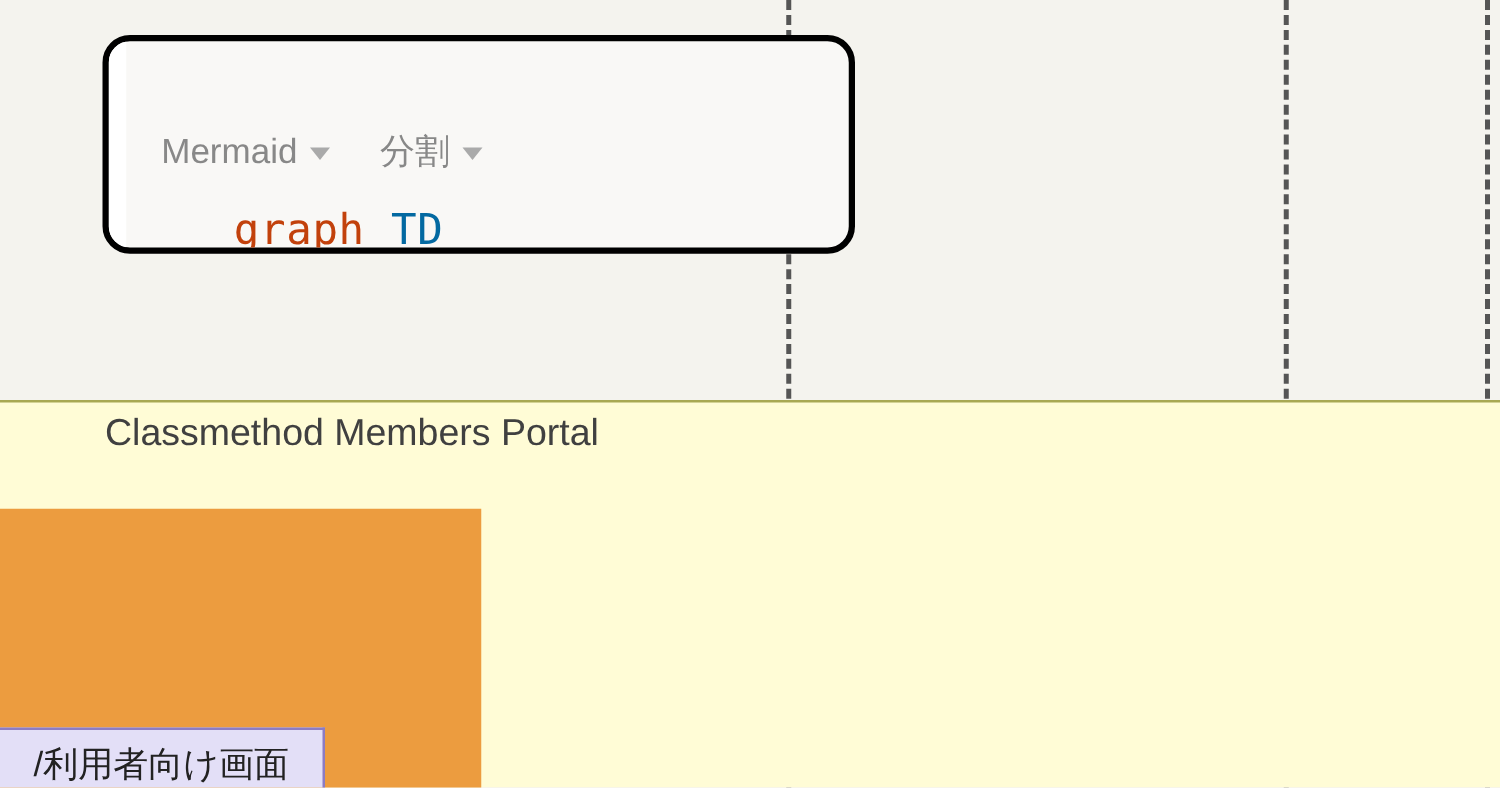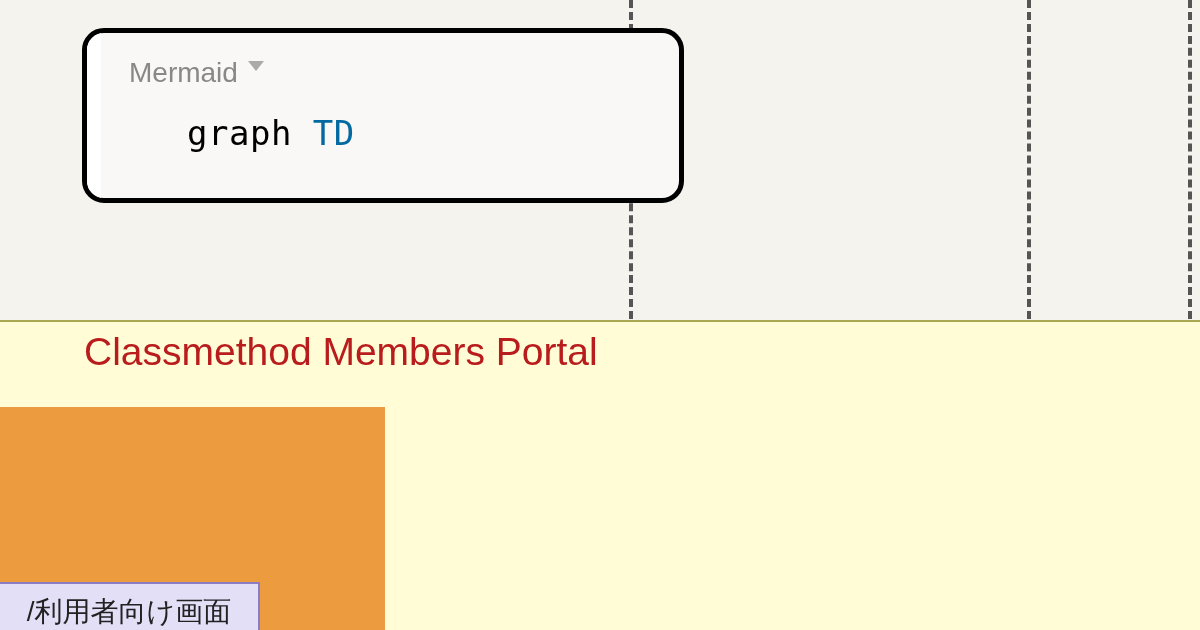--- a/index.html
+++ b/index.html
@@ -39,44 +39,46 @@
     
     .toolbar-row {
       display: flex;
       align-items: center;
       gap: 40px;
       margin-bottom: 24px;
     }
     
     .dropdown {
       display: flex;
+      align-items: center;
       gap: 10px;
       color: #888;
       font-size: 28px;
       cursor: pointer;
+      margin-top: 45px;
     }
     
     .chevron-down {
       width: 0;
       height: 0;
       border-left: 8px solid transparent;
       border-right: 8px solid transparent;
       border-top: 10px solid #aaa;
       margin-top: 4px;
     }
     
     .code-line {
       font-family: "SF Mono", Monaco, Consolas, monospace;
       font-size: 34px;
       padding-left: 58px;
       letter-spacing: 0.5px;
     }
     
     .keyword {
-      color: #000000;
+      color: #c2410c;
     }
     
     .direction {
       color: #0369a1;
       font-weight: 500;
     }
     
     
     .vguide {
       position: absolute;
@@ -96,22 +98,22 @@
       width: 1200px;
       height: 310px;
       background: #fffcd6;
       border-top: 2px solid #a8a853;
     }
     
     .section-title {
       position: absolute;
       left: 84px;
       top: 8px;
-      font-size: 39px;
-      color: #b91c1c;
+      font-size: 30px;
+      color: #404040;
       font-weight: 400;
     }
     
     .orange-box {
       position: absolute;
       left: 0;
       top: 85px;
       width: 385px;
       height: 225px;
       background: #ec9c3f;
@@ -140,20 +142,24 @@
 <div class="vguide g2"></div>
 <div class="vguide g3"></div>
 
 <div class="editor-popup">
   <div class="editor-popup-inner">
     <div class="toolbar-row">
       <div class="dropdown">
         <span>Mermaid</span>
         <span class="chevron-down"></span>
       </div>
+      <div class="dropdown">
+        <span>分割</span>
+        <span class="chevron-down"></span>
+      </div>
     </div>
     <div class="code-line">
       <span class="keyword">graph</span>
       <span> </span>
       <span class="direction">TD</span>
     </div>
   </div>
 </div>
 
 <div class="diagram-section">

